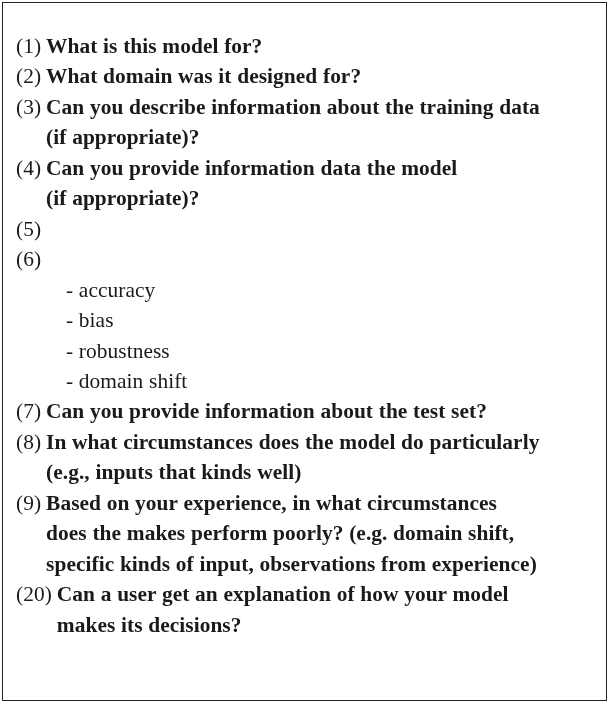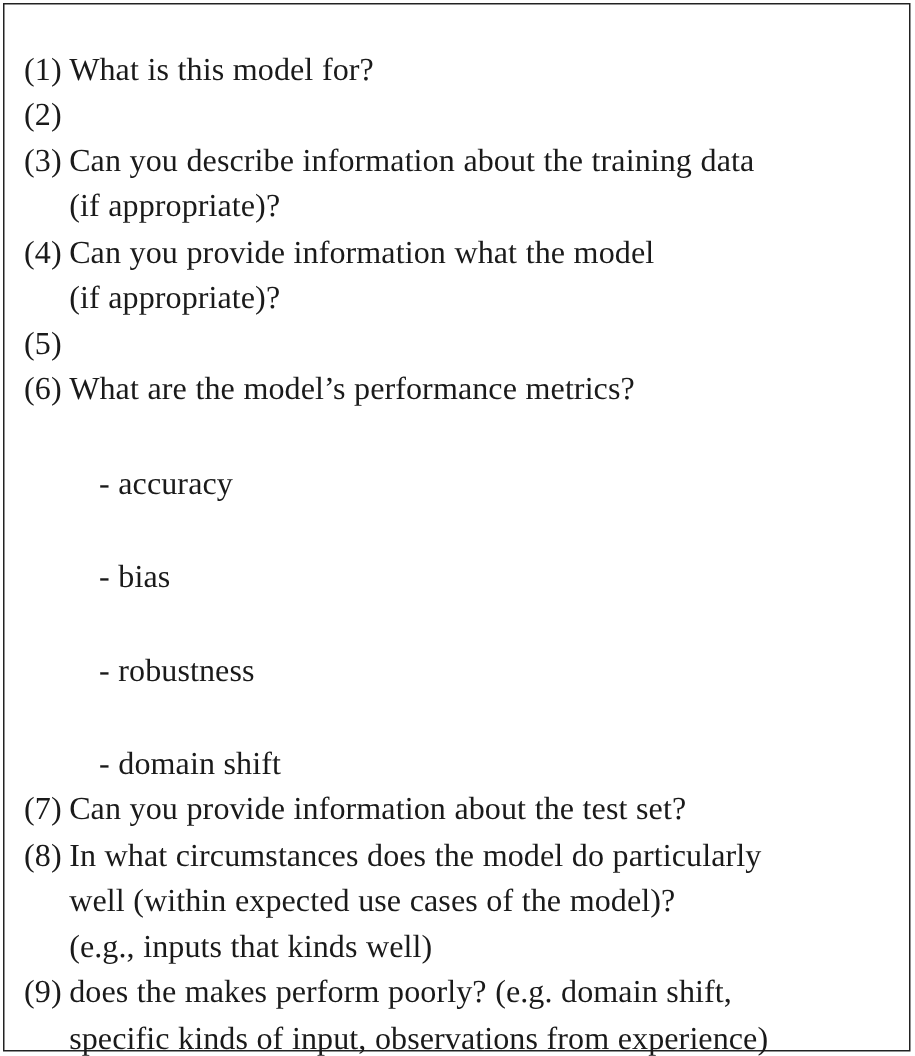--- a/index.html
+++ b/index.html
@@ -38,98 +38,101 @@
     display: flex;
     white-space: nowrap;
   }
   .item .num {
     flex: 0 0 auto;
     padding-right: 5px;
   }
   .item .body {
     flex: 0 0 auto;
   }
-  .item .line { display: block; }
+  .item .line { display: block; font-weight: bold; }
   .item .line.cont { }
   .sub {
     padding-left: 50px;
     white-space: nowrap;
-    margin-top: 32px;
   }
 </style>
 </head>
 <body>
 
 <div class="frame"></div>
 
 <div class="qlist">
 
   <div class="item">
     <span class="num">(1)</span>
     <span class="body">
       <span class="line">What is this model for?</span>
     </span>
   </div>
 
   <div class="item">
     <span class="num">(2)</span>
+    <span class="body">
+      <span class="line">What domain was it designed for?</span>
+    </span>
   </div>
 
   <div class="item">
     <span class="num">(3)</span>
     <span class="body">
       <span class="line">Can you describe information about the training data</span>
       <span class="line cont">(if appropriate)?</span>
     </span>
   </div>
 
   <div class="item">
     <span class="num">(4)</span>
     <span class="body">
-      <span class="line">Can you provide information what the model</span>
+      <span class="line">Can you provide information data the model</span>
       <span class="line cont">(if appropriate)?</span>
     </span>
   </div>
 
   <div class="item">
     <span class="num">(5)</span>
   </div>
 
   <div class="item">
     <span class="num">(6)</span>
-    <span class="body">
-      <span class="line">What are the model’s performance metrics?</span>
-    </span>
   </div>
   <div class="sub">- accuracy</div>
   <div class="sub">- bias</div>
   <div class="sub">- robustness</div>
   <div class="sub">- domain shift</div>
 
   <div class="item">
     <span class="num">(7)</span>
     <span class="body">
       <span class="line">Can you provide information about the test set?</span>
     </span>
   </div>
 
   <div class="item">
     <span class="num">(8)</span>
     <span class="body">
       <span class="line">In what circumstances does the model do particularly</span>
-      <span class="line cont">well (within expected use cases of the model)?</span>
       <span class="line cont">(e.g., inputs that kinds well)</span>
     </span>
   </div>
 
   <div class="item">
     <span class="num">(9)</span>
     <span class="body">
+      <span class="line">Based on your experience, in what circumstances</span>
       <span class="line cont">does the makes perform poorly? (e.g. domain shift,</span>
       <span class="line cont">specific kinds of input, observations from experience)</span>
     </span>
   </div>
 
   <div class="item">
     <span class="num">(20)</span>
+    <span class="body">
+      <span class="line">Can a user get an explanation of how your model</span>
+      <span class="line cont">makes its decisions?</span>
+    </span>
   </div>
 
 </div>
 
 </body></html>

